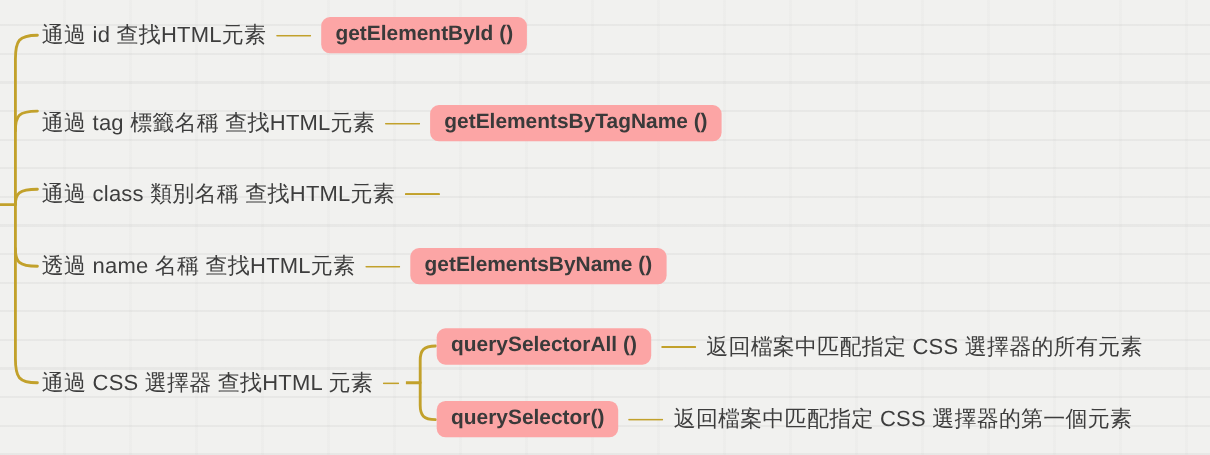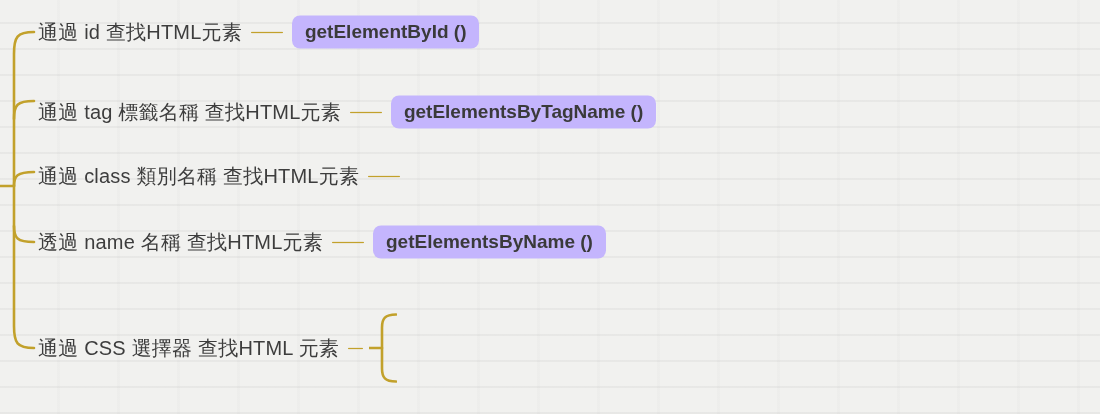--- a/index.html
+++ b/index.html
@@ -56,21 +56,21 @@
     border-top: 2.6px solid #c2a12b;
     border-radius: 2px;
     margin: 0 9px;
     flex: none;
   }
   .hline.short {
     width: 15px;
     margin: 0 6px 0 9px;
   }
   .topic-box {
-    background: #c4b5fd;
+    background: #fca5a5;
     border-radius: 8px;
     padding: 5px 13px 6px 13px;
     font-size: 19px;
     font-weight: 600;
     color: #3a3a3a;
     white-space: nowrap;
     flex: none;
   }
   .fork-svg {
     flex: none;
@@ -124,15 +124,27 @@
     <span class="topic-box">getElementsByName ()</span>
   </div>
 
   <div class="row row-5">
     <span class="branch-label">通過 CSS 選擇器 查找HTML 元素</span>
     <span class="hline short"></span>
     <svg class="fork-svg" width="28" height="101" viewBox="0 0 28 101" fill="none" stroke="#c2a12b" stroke-width="2.6" stroke-linecap="round">
       <path d="M0 50.5 L13 50.5"></path>
       <path d="M27 17 C16 17 13 21 13 30 L13 71 C13 80 16 84 27 84"></path>
     </svg>
+    <div class="fork-col">
+      <div class="subrow">
+        <span class="topic-box">querySelectorAll ()</span>
+        <span class="hline"></span>
+        <span class="desc-label">返回檔案中匹配指定 CSS 選擇器的所有元素</span>
+      </div>
+      <div class="subrow">
+        <span class="topic-box">querySelector()</span>
+        <span class="hline"></span>
+        <span class="desc-label">返回檔案中匹配指定 CSS 選擇器的第一個元素</span>
+      </div>
+    </div>
   </div>
 
 </div>
 
 </body></html>

